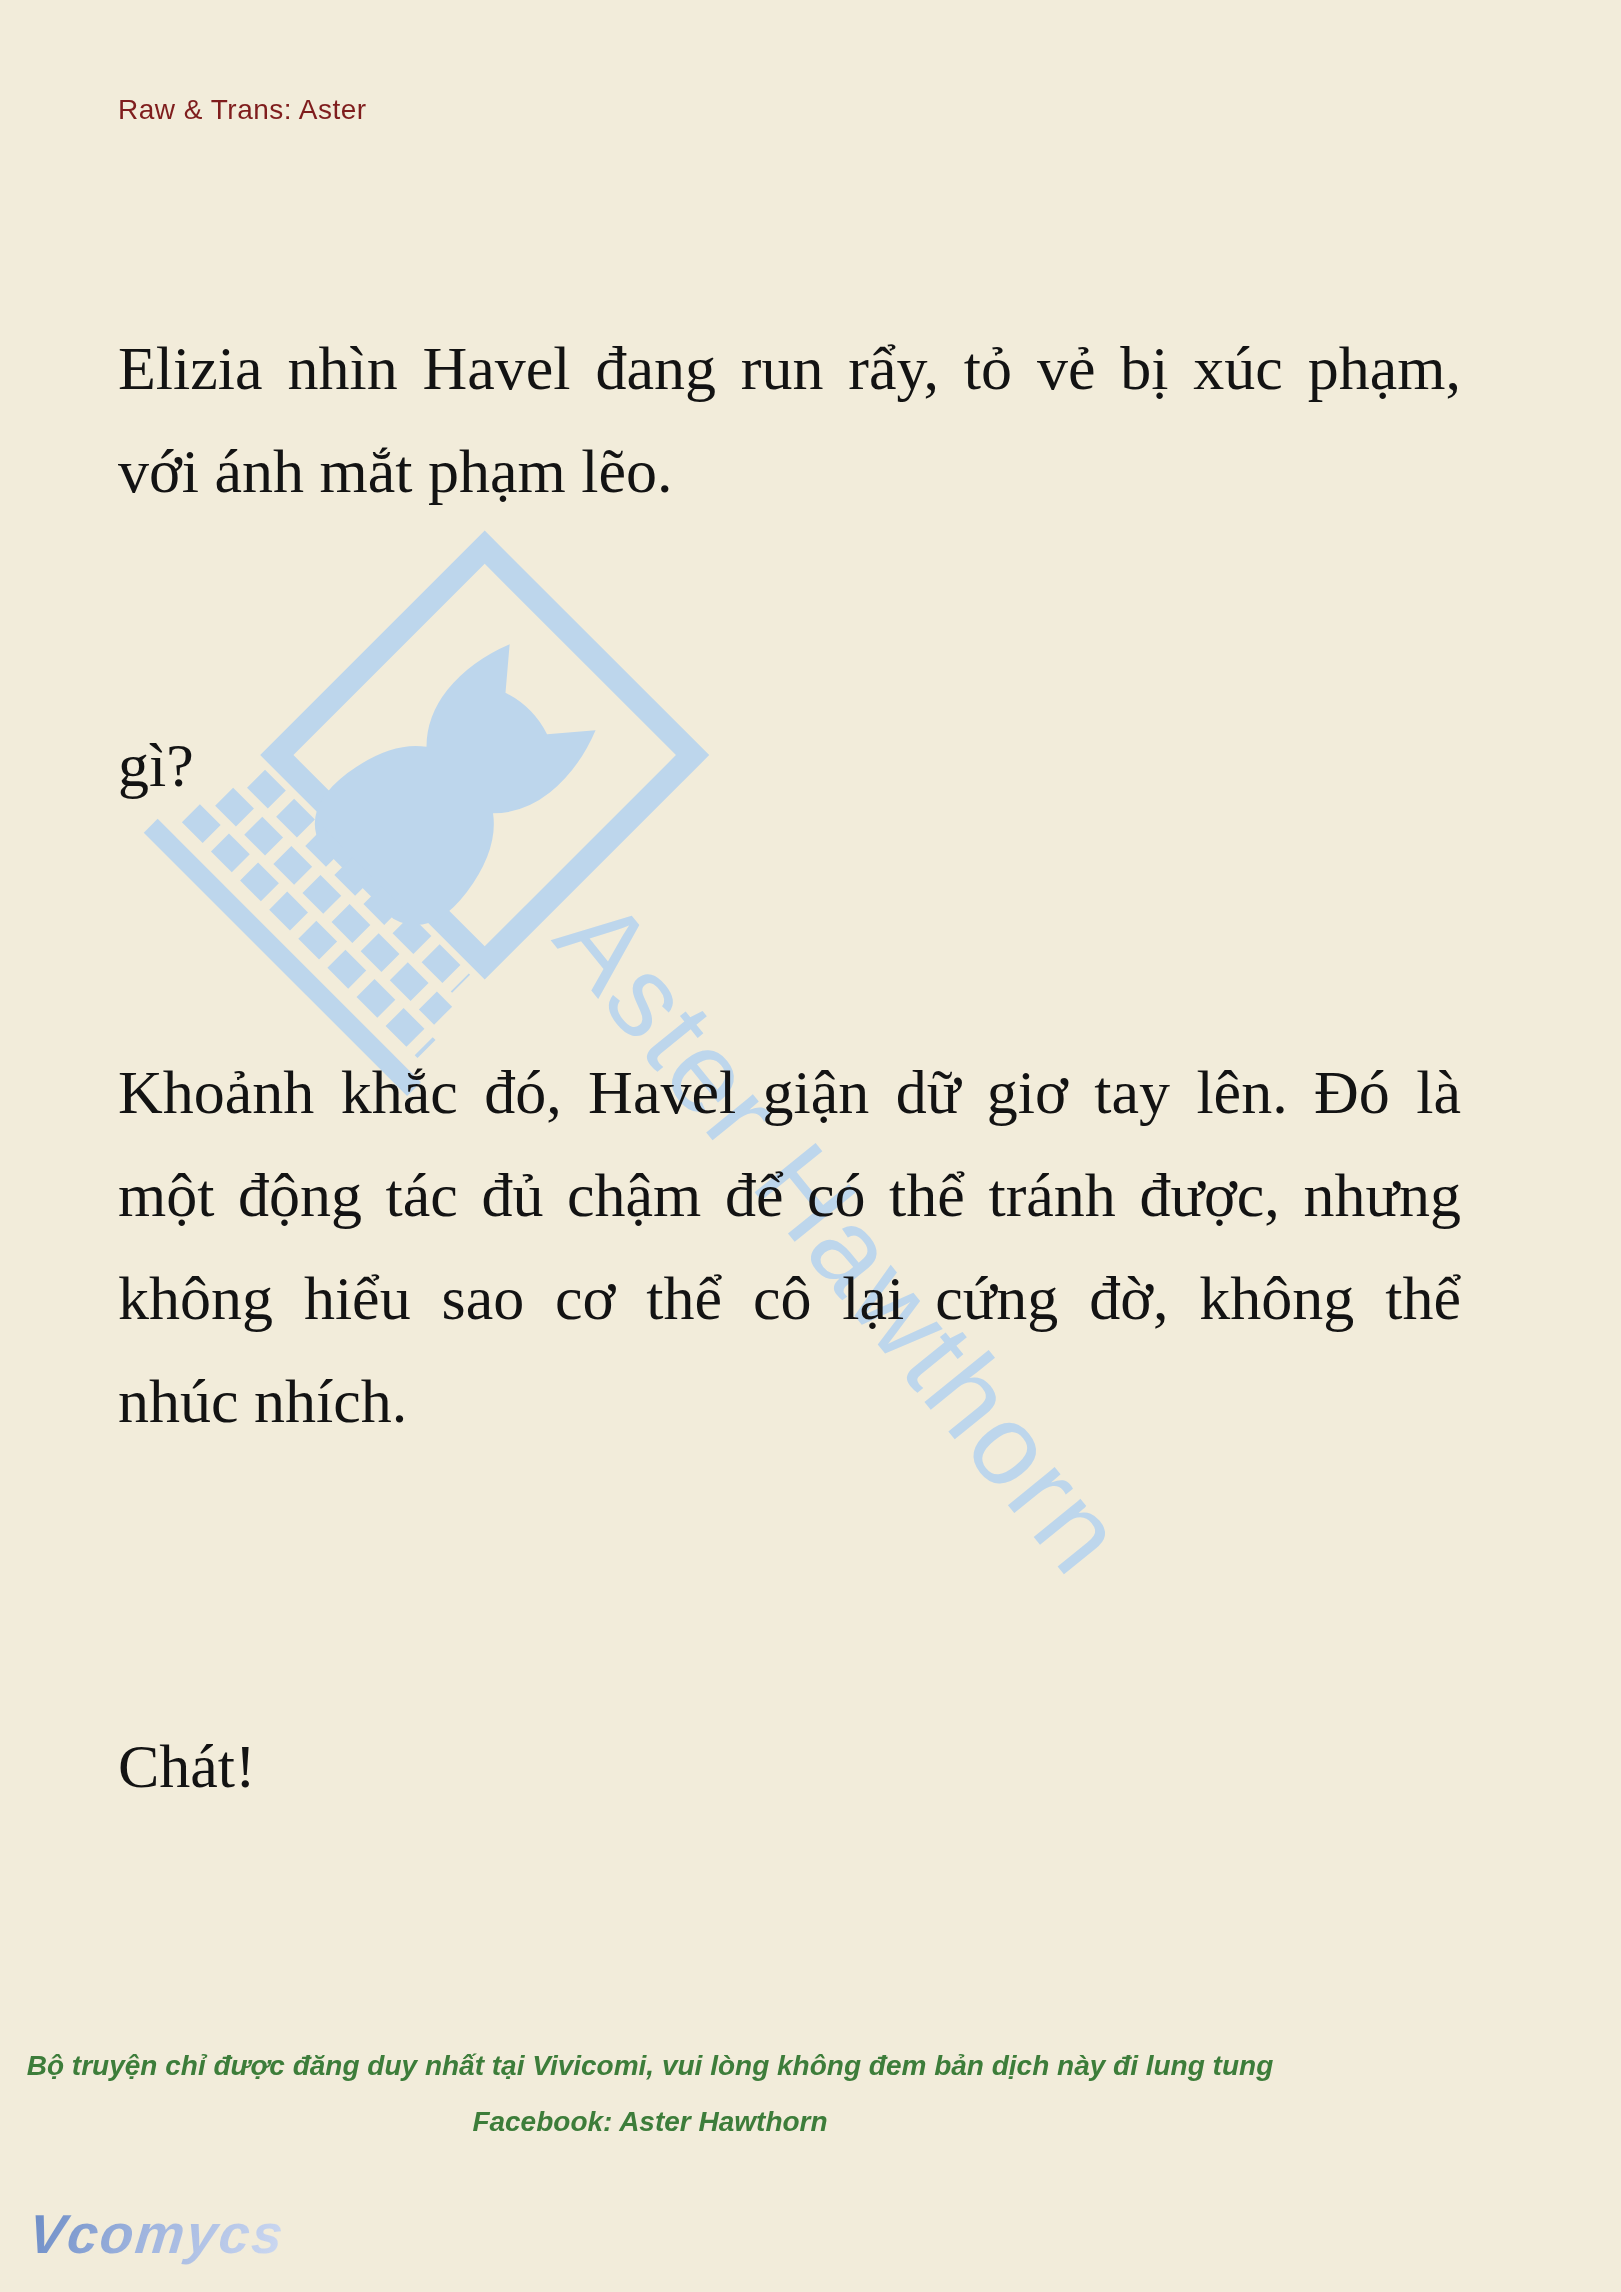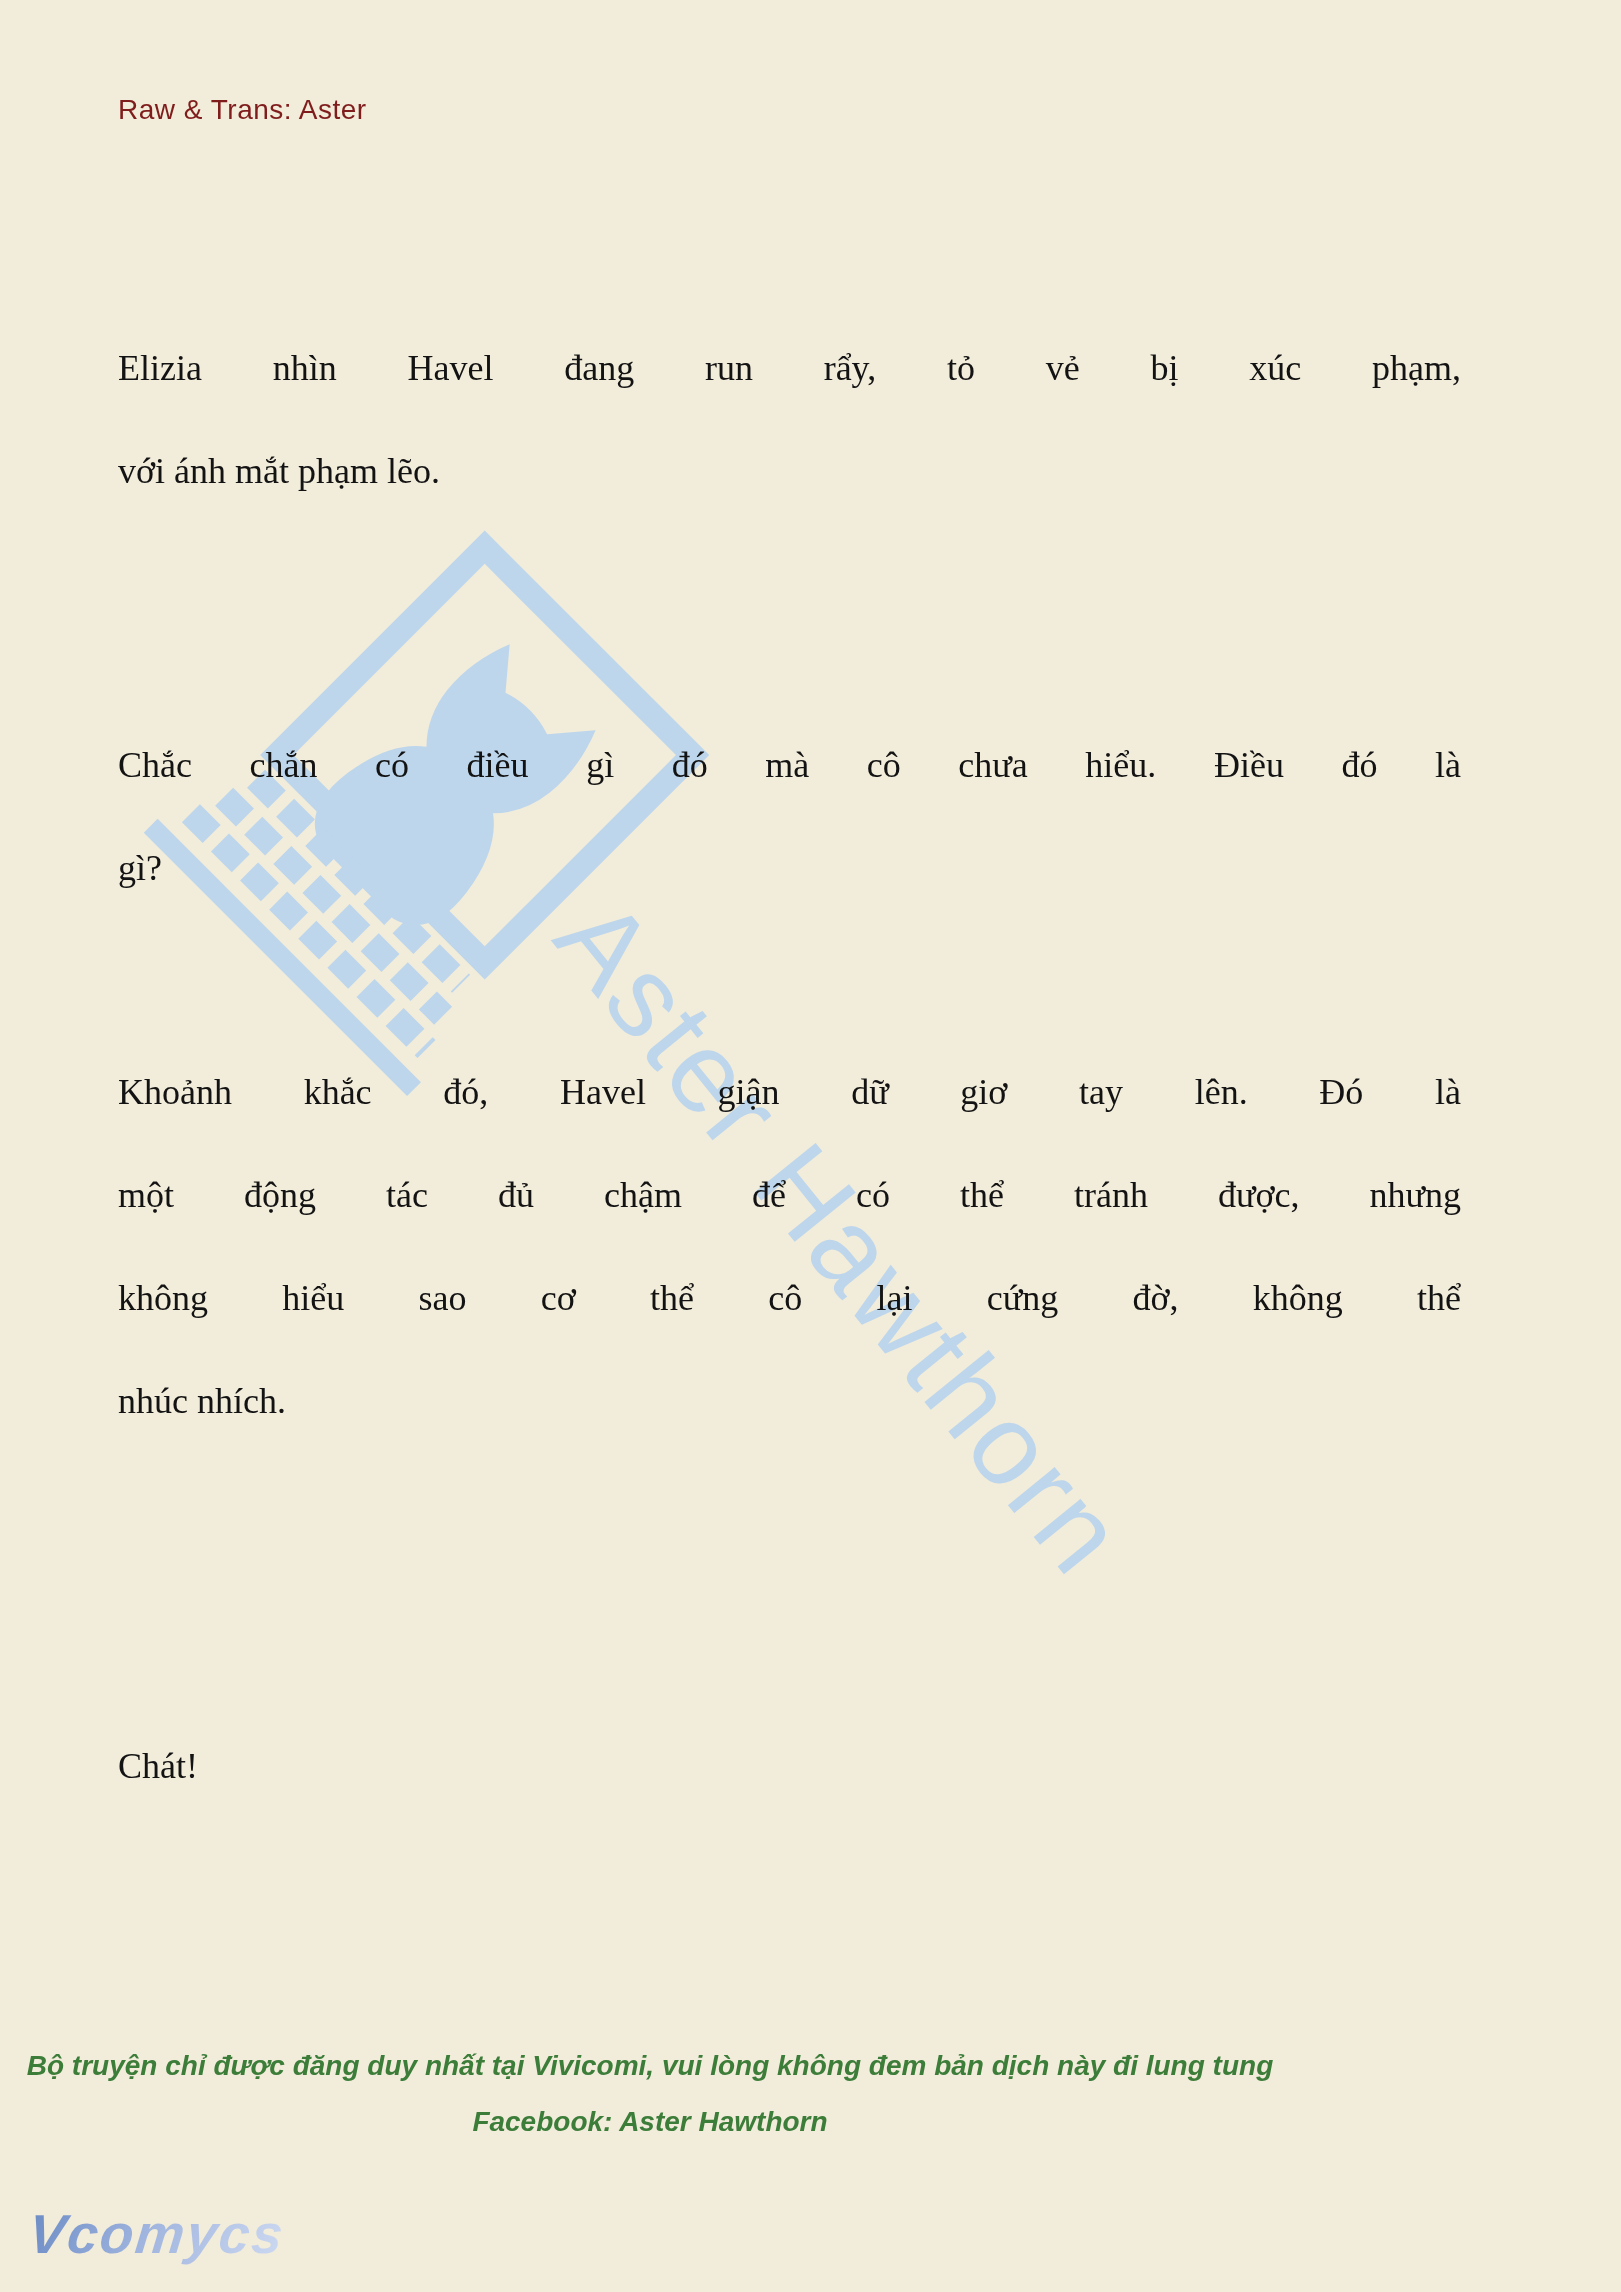--- a/index.html
+++ b/index.html
@@ -34,21 +34,21 @@
     font-family:"Liberation Sans", sans-serif;
     font-size:114px;
     letter-spacing:2.9px;
     color:#bdd6ec;
   }
   
   .para{
     position:absolute;
     left:118px;
     width:1343px;
-    font-size:36px;
+    font-size:62px;
     line-height:103px;
     color:#131313;
   }
   .p1{top:317px;}
   .p2{top:714px;}
   .p3{top:1041px;}
   .p4{top:1715px;}
   .line{text-align:left;}
   .line.just{text-align:justify; text-align-last:justify;}
   
@@ -115,21 +115,20 @@
   <div class="wm-text">Aster Hawthorn</div>
 
   <div class="credit">Raw &amp; Trans: Aster</div>
 
   <div class="para p1">
     <div class="line just">Elizia nhìn Havel đang run rẩy, tỏ vẻ bị xúc phạm,</div>
     <div class="line">với ánh mắt phạm lẽo.</div>
   </div>
 
   <div class="para p2">
-    <div class="line just">Chắc chắn có điều gì đó mà cô chưa hiểu. Điều đó là</div>
     <div class="line">gì?</div>
   </div>
 
   <div class="para p3">
     <div class="line just">Khoảnh khắc đó, Havel giận dữ giơ tay lên. Đó là</div>
     <div class="line just">một động tác đủ chậm để có thể tránh được, nhưng</div>
     <div class="line just">không hiểu sao cơ thể cô lại cứng đờ, không thể</div>
     <div class="line">nhúc nhích.</div>
   </div>
 

